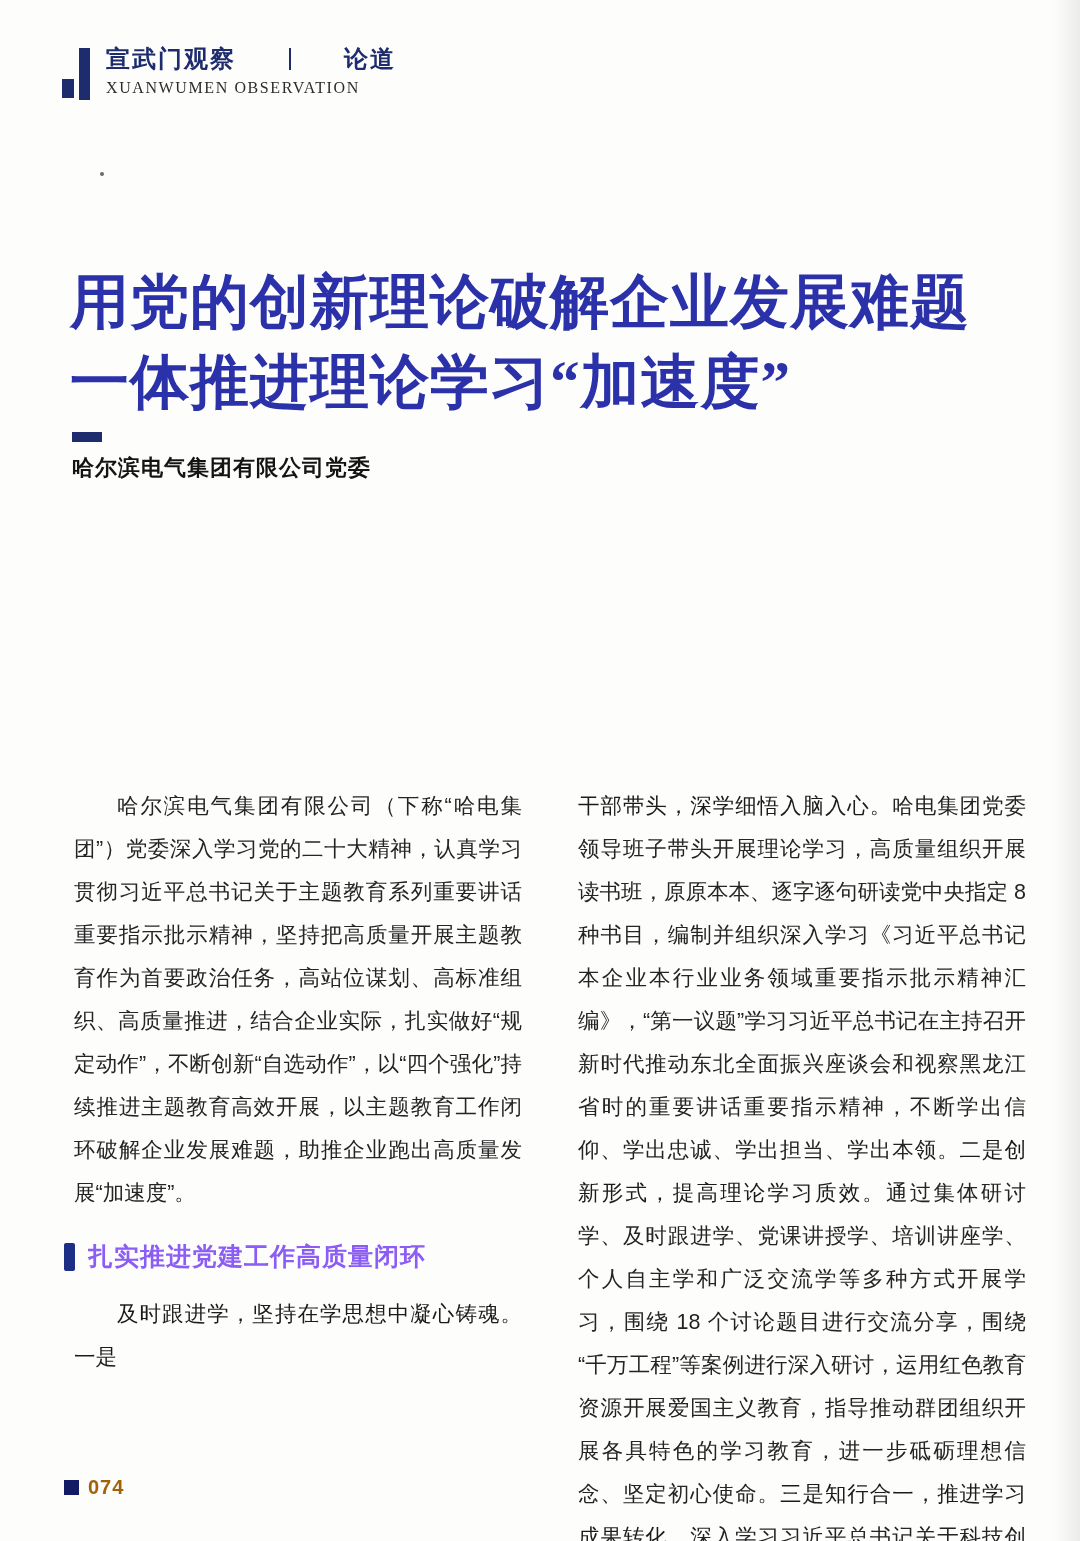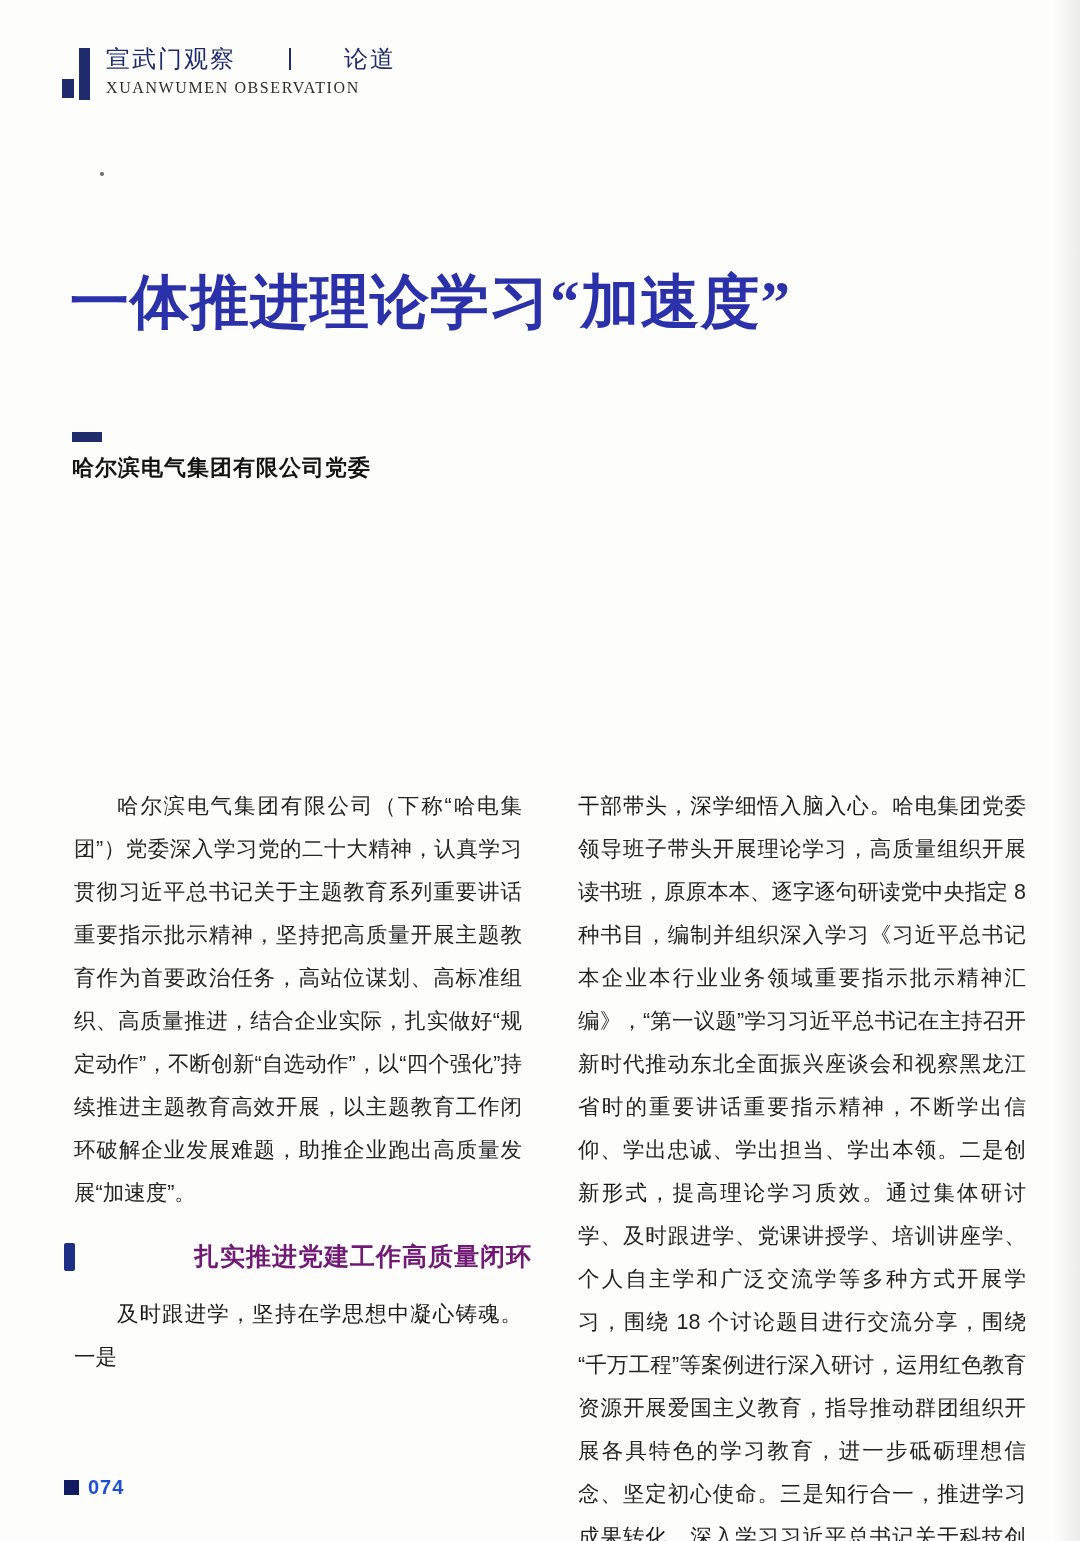--- a/index.html
+++ b/index.html
@@ -29,21 +29,21 @@
     position:absolute;left:62px;top:46px;
     display:flex;align-items:flex-start;
   }
   .logo-mark{position:relative;width:28px;height:52px;margin-right:16px;margin-top:2px;}
   .logo-bar-tall{position:absolute;right:0;top:0;width:11px;height:52px;background:var(--brand-navy);}
   .logo-bar-short{position:absolute;left:0;bottom:2px;width:12px;height:19px;background:var(--brand-navy);}
   .brand-text{display:flex;flex-direction:column;}
   .brand-cn{
     display:flex;align-items:center;
     font-family:"Liberation Serif", serif;
-    font-weight:normal;font-size:24px;color:var(--brand-navy);
+    font-weight:bold;font-size:24px;color:var(--brand-navy);
     letter-spacing:2px;line-height:1.1;gap:44px;
   }
   .brand-divider{
     display:inline-block;width:2px;height:22px;background:var(--brand-navy);
     margin:0 9px;overflow:hidden;color:transparent;
   }
   .brand-en{
     font-family:Liberation Serif, serif;
     font-size:16px;color:#2c2c2c;letter-spacing:1.6px;
     margin-top:7px;white-space:nowrap;
@@ -70,31 +70,31 @@
     font-size:21.5px;line-height:43px;color:var(--body-text);
     text-align:justify;
   }
   .para{margin:10px;}
   .para.indent{text-indent:2em;}
   .para span.b{font-weight:normal;color:#1b1b1b;}
   .sect-heading{
     margin:26px 0 20px 0;
     display:flex;align-items:center;
     font-family:"Liberation Serif", serif;
-    font-size:25px;font-weight:bold;color:#701a75;
-    letter-spacing:1px;line-height:32px;justify-content:space-between;
+    font-size:25px;font-weight:bold;color:#8b5cf6;
+    letter-spacing:1px;line-height:32px;
   }
   .sect-bar{
     flex:0 0 auto;width:11px;height:28px;border-radius:2px;
     background:var(--heading-bar);margin-right:13px;
   }
   
   .footer{position:absolute;left:64px;bottom:42px;display:flex;align-items:center;}
   .footer-square{width:15px;height:15px;background:var(--footer-square);margin-right:9px;}
-  .page-number{font-size:20px;font-weight:bold;color:#1d4ed8;letter-spacing:1px;}
+  .page-number{font-size:20px;font-weight:bold;color:#a16207;letter-spacing:1px;}
 </style>
 </head>
 <body>
 
 <div class="page">
   <div class="edge-shade"></div>
 
   <div class="header">
     <div class="logo-mark">
       <div class="logo-bar-tall"></div>
@@ -106,20 +106,21 @@
         <span class="brand-divider">|</span>
         <span>论道</span>
       </div>
       <div class="brand-en">XUANWUMEN OBSERVATION</div>
     </div>
   </div>
 
   <div class="speck"></div>
 
   <div class="title">
+    <div>用党的创新理论破解企业发展难题</div>
     <div>一体推进理论学习“加速度”</div>
   </div>
 
   <div class="author-block">
     <div class="author-dash"></div>
     <div class="author-name">哈尔滨电气集团有限公司党委</div>
   </div>
 
   <div class="columns">
     <div class="col">

